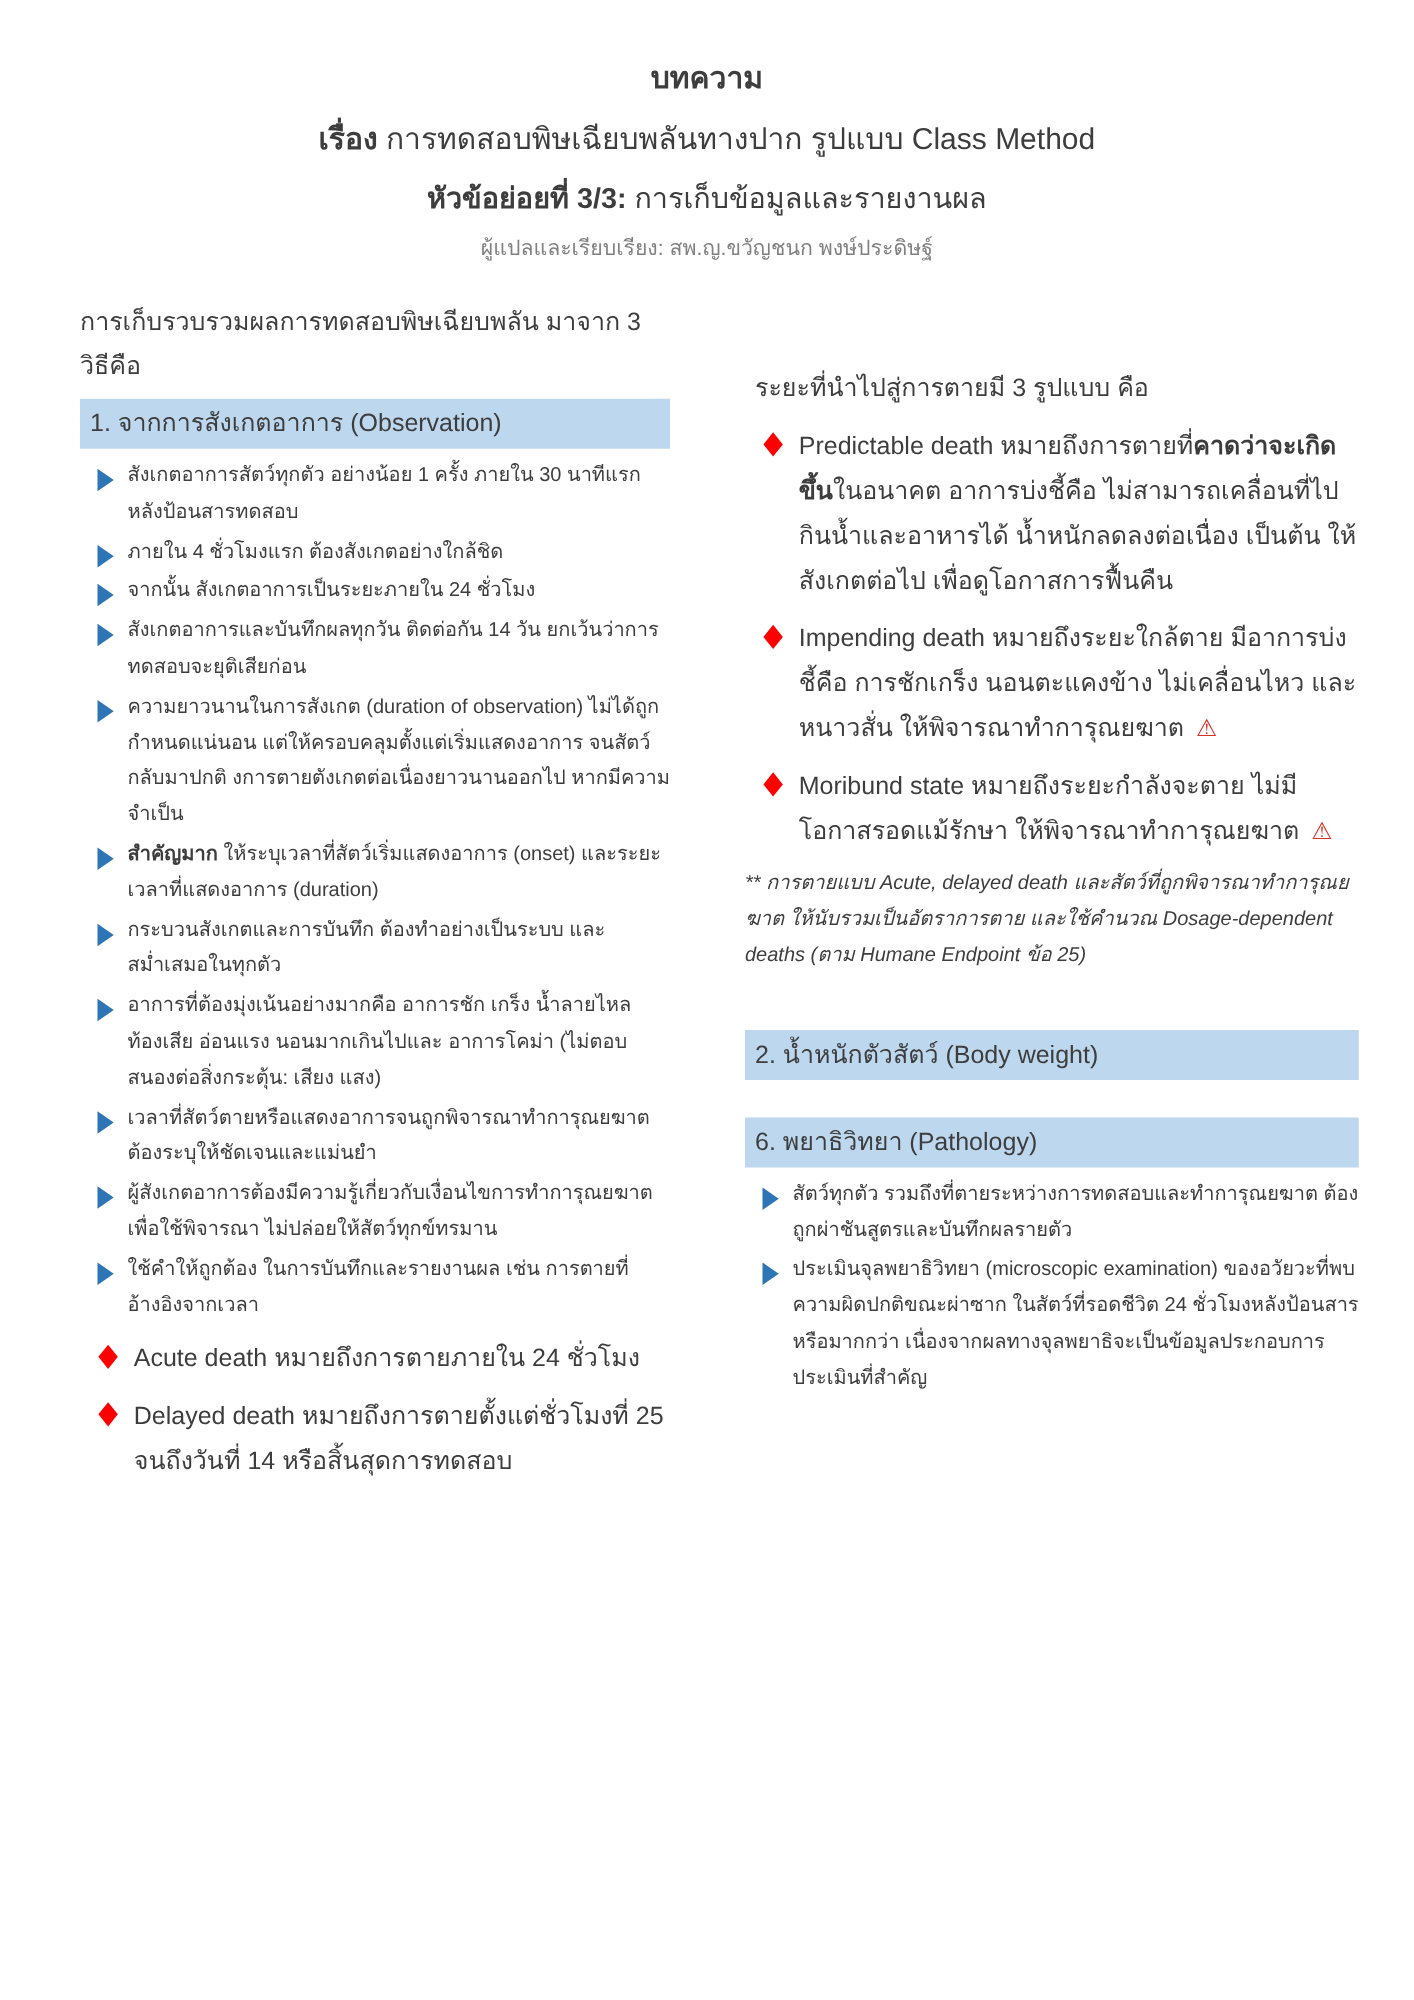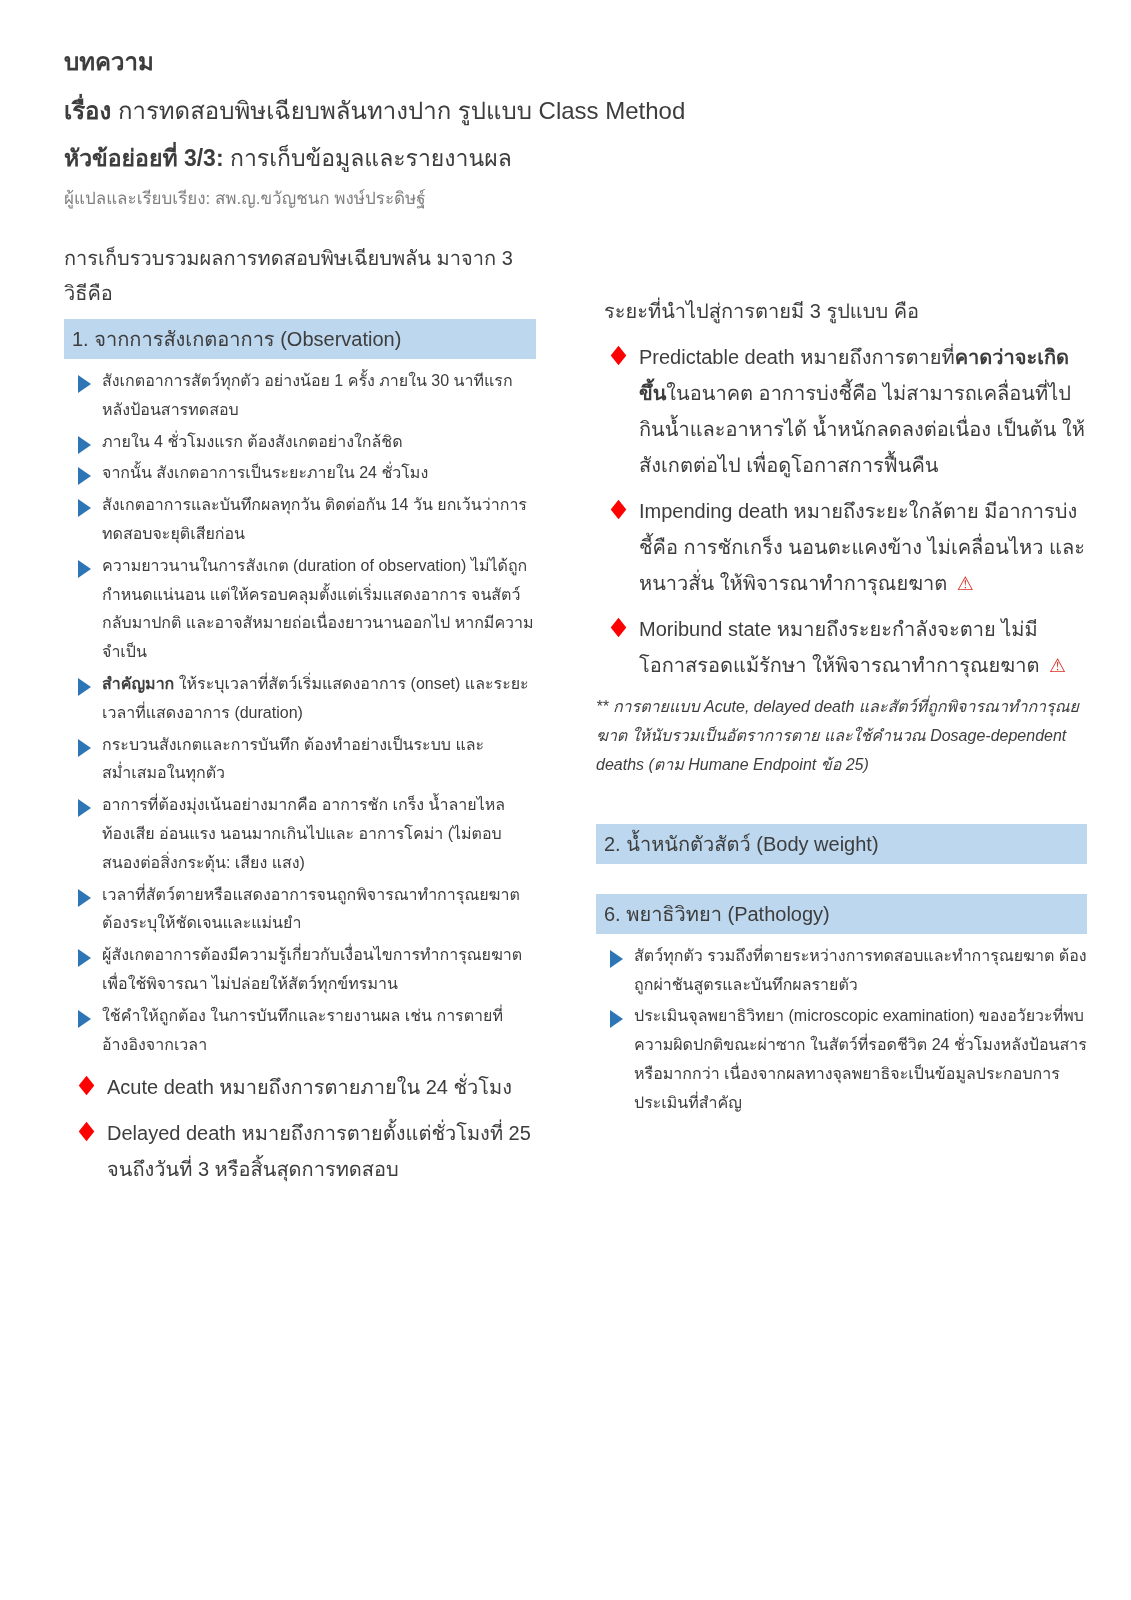--- a/index.html
+++ b/index.html
@@ -13,21 +13,21 @@
   *{box-sizing:border-box;}
   html,body{margin:0;padding:0;background:#ffffff;}
   .page{
     width:1131px;height:1600px;overflow:hidden;background:#fff;
     font-family:"Liberation Sans","DejaVu Sans",sans-serif;
     color:var(--text);
     padding:30px 64px 0 64px;
     position:relative;
   }
   
-  .doc-header{text-align:left;}
+  .doc-header{text-align:center;}
   .title{font-size:24px;font-weight:bold;margin:12px 0 10px;}
   .subject{font-size:24px;margin:0 0 10px;}
   .subject .lbl{font-weight:bold;}
   .subtopic{font-size:23px;margin:0 0 8px;}
   .subtopic .lbl{font-weight:bold;}
   .author{font-size:17px;color:var(--muted);margin:0;}
   
   .columns{display:flex;gap:60px;margin-top:30px;}
   .col-left{width:472px;flex:none;}
   .col-right{width:491px;flex:none;}
@@ -98,21 +98,21 @@
       <div class="bullet">
         <span class="tri"></span>
         <p class="btxt">จากนั้น สังเกตอาการเป็นระยะภายใน 24 ชั่วโมง</p>
       </div>
       <div class="bullet">
         <span class="tri"></span>
         <p class="btxt">สังเกตอาการและบันทึกผลทุกวัน ติดต่อกัน 14 วัน ยกเว้นว่าการทดสอบจะยุติเสียก่อน</p>
       </div>
       <div class="bullet">
         <span class="tri"></span>
-        <p class="btxt">ความยาวนานในการสังเกต (duration of observation) ไม่ได้ถูกกำหนดแน่นอน แต่ให้ครอบคลุมตั้งแต่เริ่มแสดงอาการ จนสัตว์กลับมาปกติ และอาจสัหมายถ่อเนื่องยาวนานออกไป หากมีความจำเป็น</p>
+        <p class="btxt">ความยาวนานในการสังเกต (duration of observation) ไม่ได้ถูกกำหนดแน่นอน แต่ให้ครอบคลุมตั้งแต่เริ่มแสดงอาการ จนสัตว์กลับมาปกติ งการตายตังเกตต่อเนื่องยาวนานออกไป หากมีความจำเป็น</p>
       </div>
       <div class="bullet">
         <span class="tri"></span>
         <p class="btxt"><b>สำคัญมาก</b><span> ให้ระบุเวลาที่สัตว์เริ่มแสดงอาการ (onset) และระยะเวลาที่แสดงอาการ (duration)</span></p>
       </div>
       <div class="bullet">
         <span class="tri"></span>
         <p class="btxt">กระบวนสังเกตและการบันทึก ต้องทำอย่างเป็นระบบ และสม่ำเสมอในทุกตัว</p>
       </div>
       <div class="bullet">
@@ -131,21 +131,21 @@
         <span class="tri"></span>
         <p class="btxt"><span>ใช้คำให้ถูกต้อง ในการบันทึกและรายงานผล เช่น </span><span class="ul">การตายที่อ้างอิงจากเวลา</span></p>
       </div>
 
       <div class="ditem">
         <span class="dia"></span>
         <p class="dtxt">Acute death หมายถึงการตายภายใน 24 ชั่วโมง</p>
       </div>
       <div class="ditem">
         <span class="dia"></span>
-        <p class="dtxt">Delayed death หมายถึงการตายตั้งแต่ชั่วโมงที่ 25 จนถึงวันที่ 3 หรือสิ้นสุดการทดสอบ</p>
+        <p class="dtxt">Delayed death หมายถึงการตายตั้งแต่ชั่วโมงที่ 25 จนถึงวันที่ 14 หรือสิ้นสุดการทดสอบ</p>
       </div>
     </div>
 
     <div class="col-right">
 
       <p class="rc-heading"><span class="ul">ระยะที่นำไปสู่การตายมี 3 รูปแบบ</span><span> คือ</span></p>
 
       <div class="ditem">
         <span class="dia"></span>
         <p class="dtxt"><span>Predictable death หมายถึงการตายที่</span><b>คาดว่าจะเกิดขึ้น</b><span>ในอนาคต อาการบ่งชี้คือ ไม่สามารถเคลื่อนที่ไปกินน้ำและอาหารได้ น้ำหนักลดลงต่อเนื่อง เป็นต้น ให้สังเกตต่อไป เพื่อดูโอกาสการฟื้นคืน</span></p>

